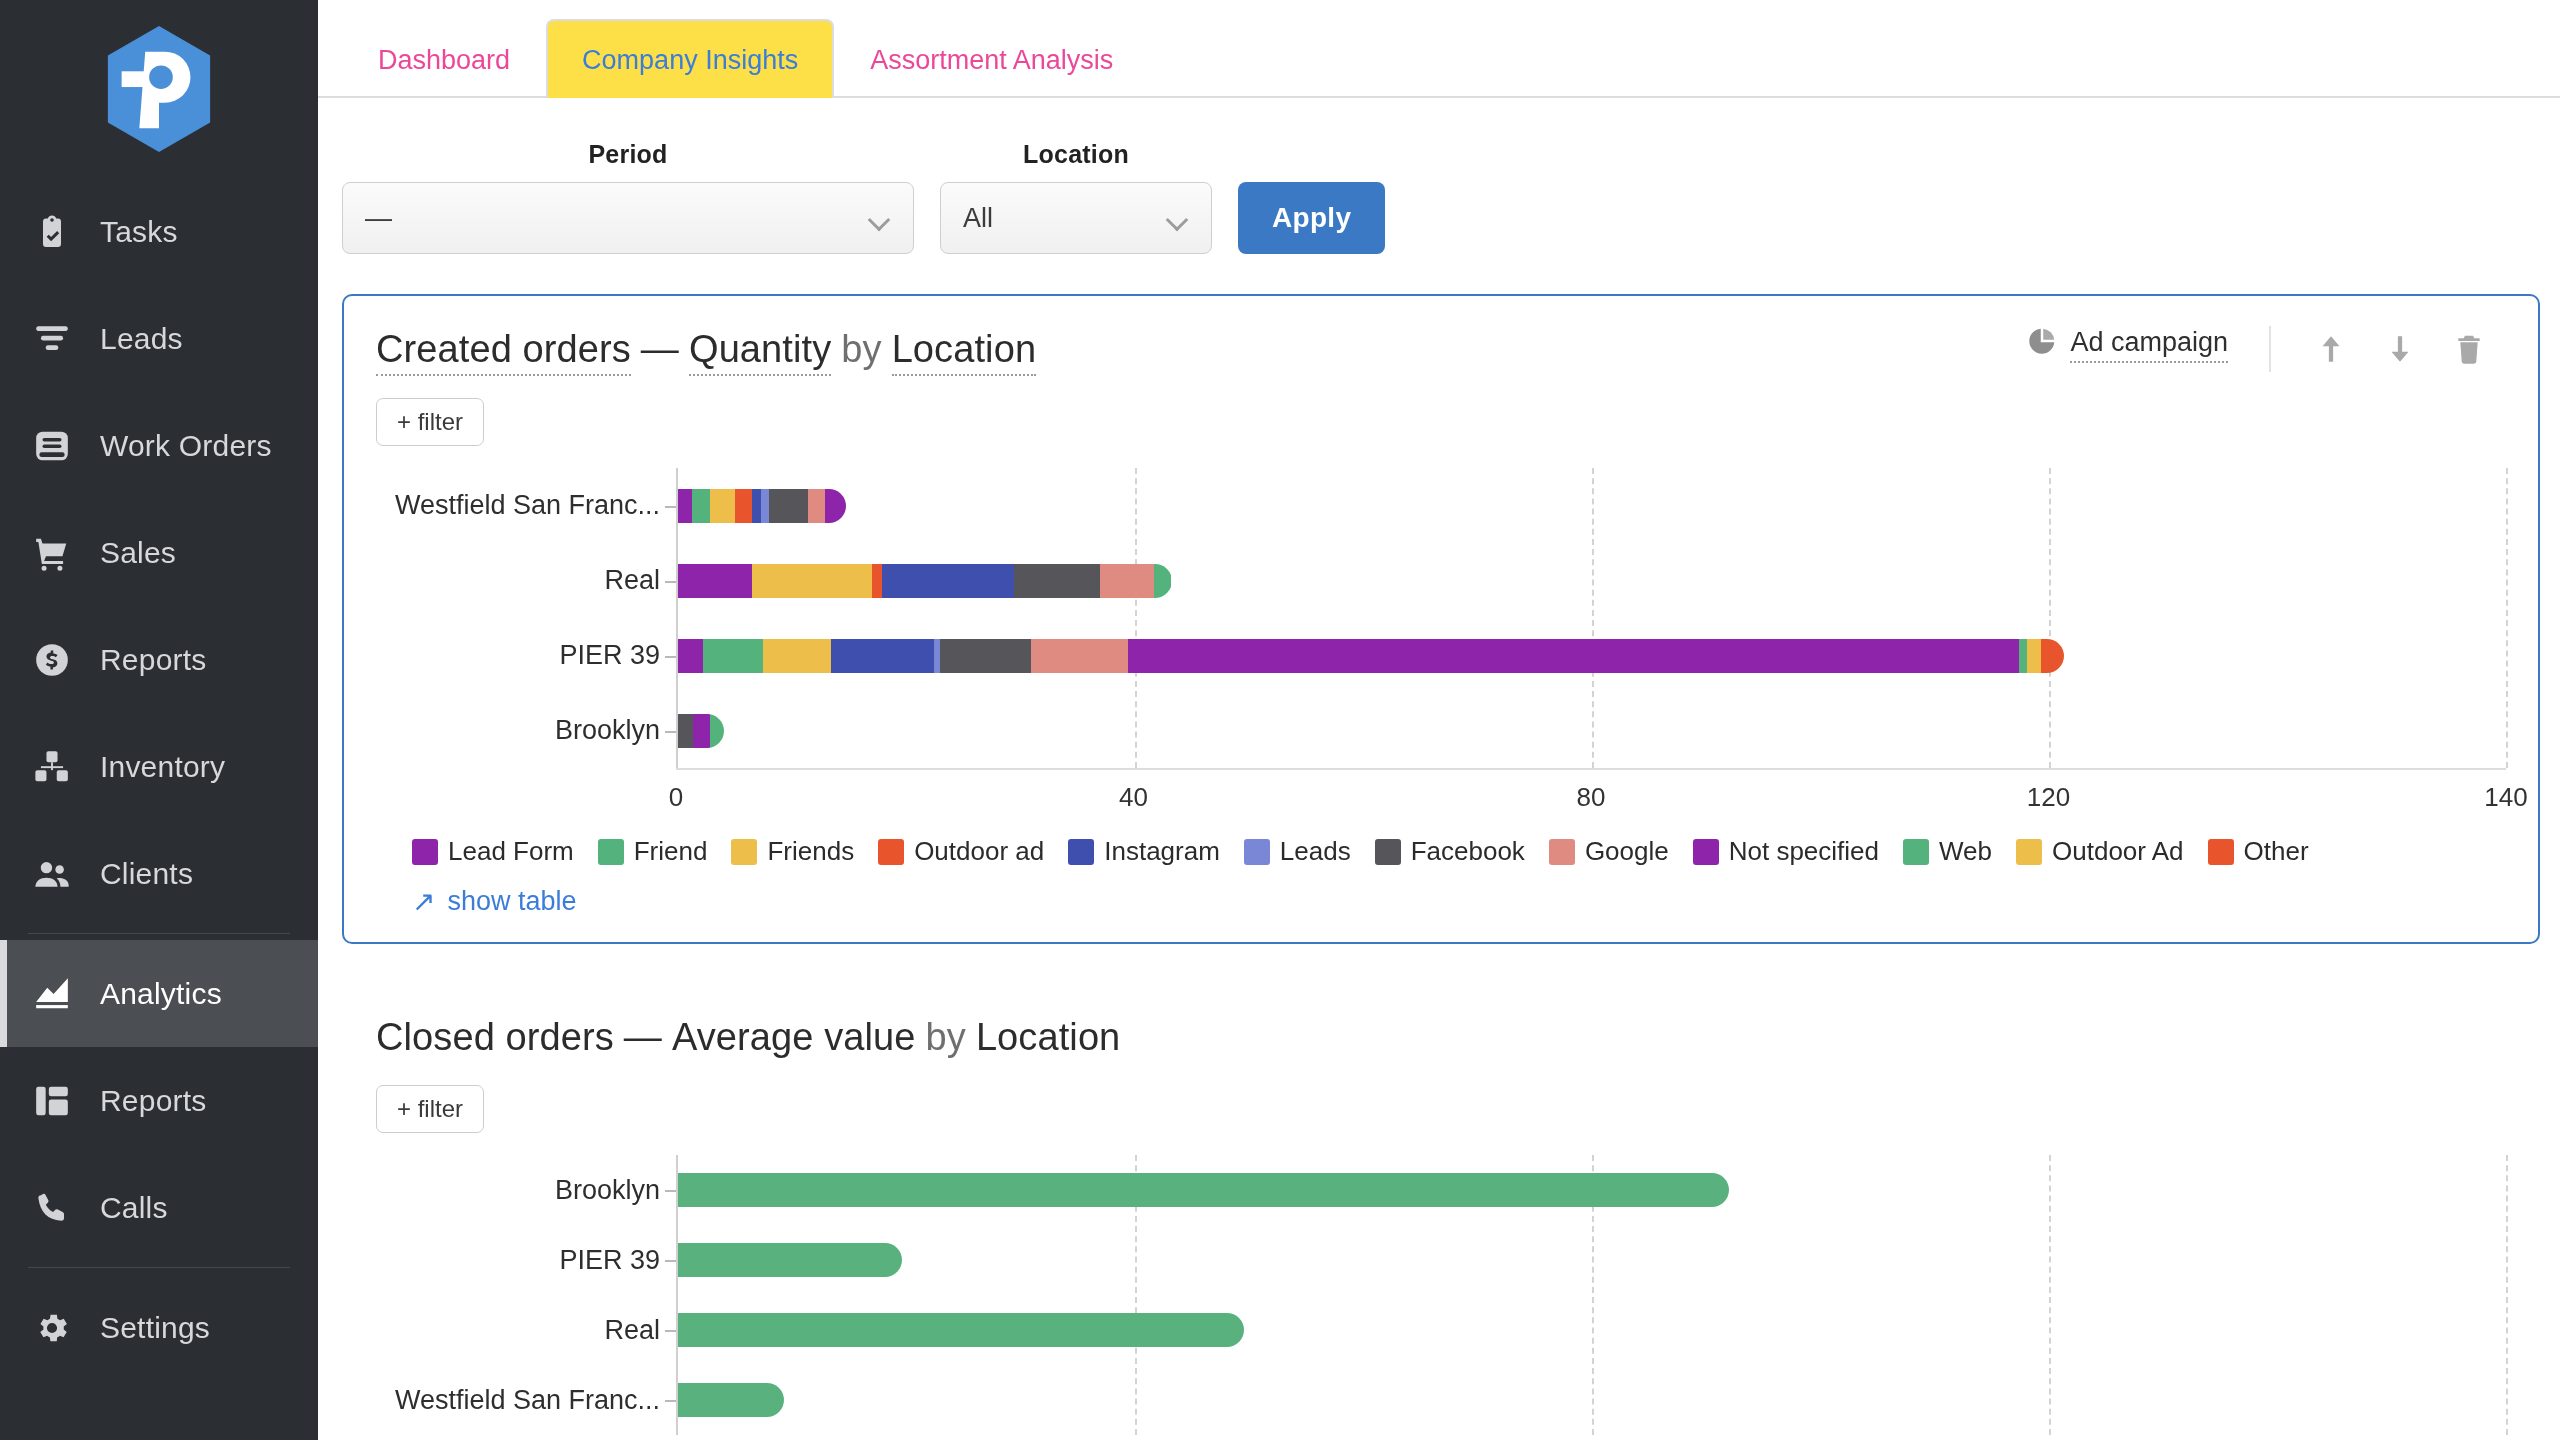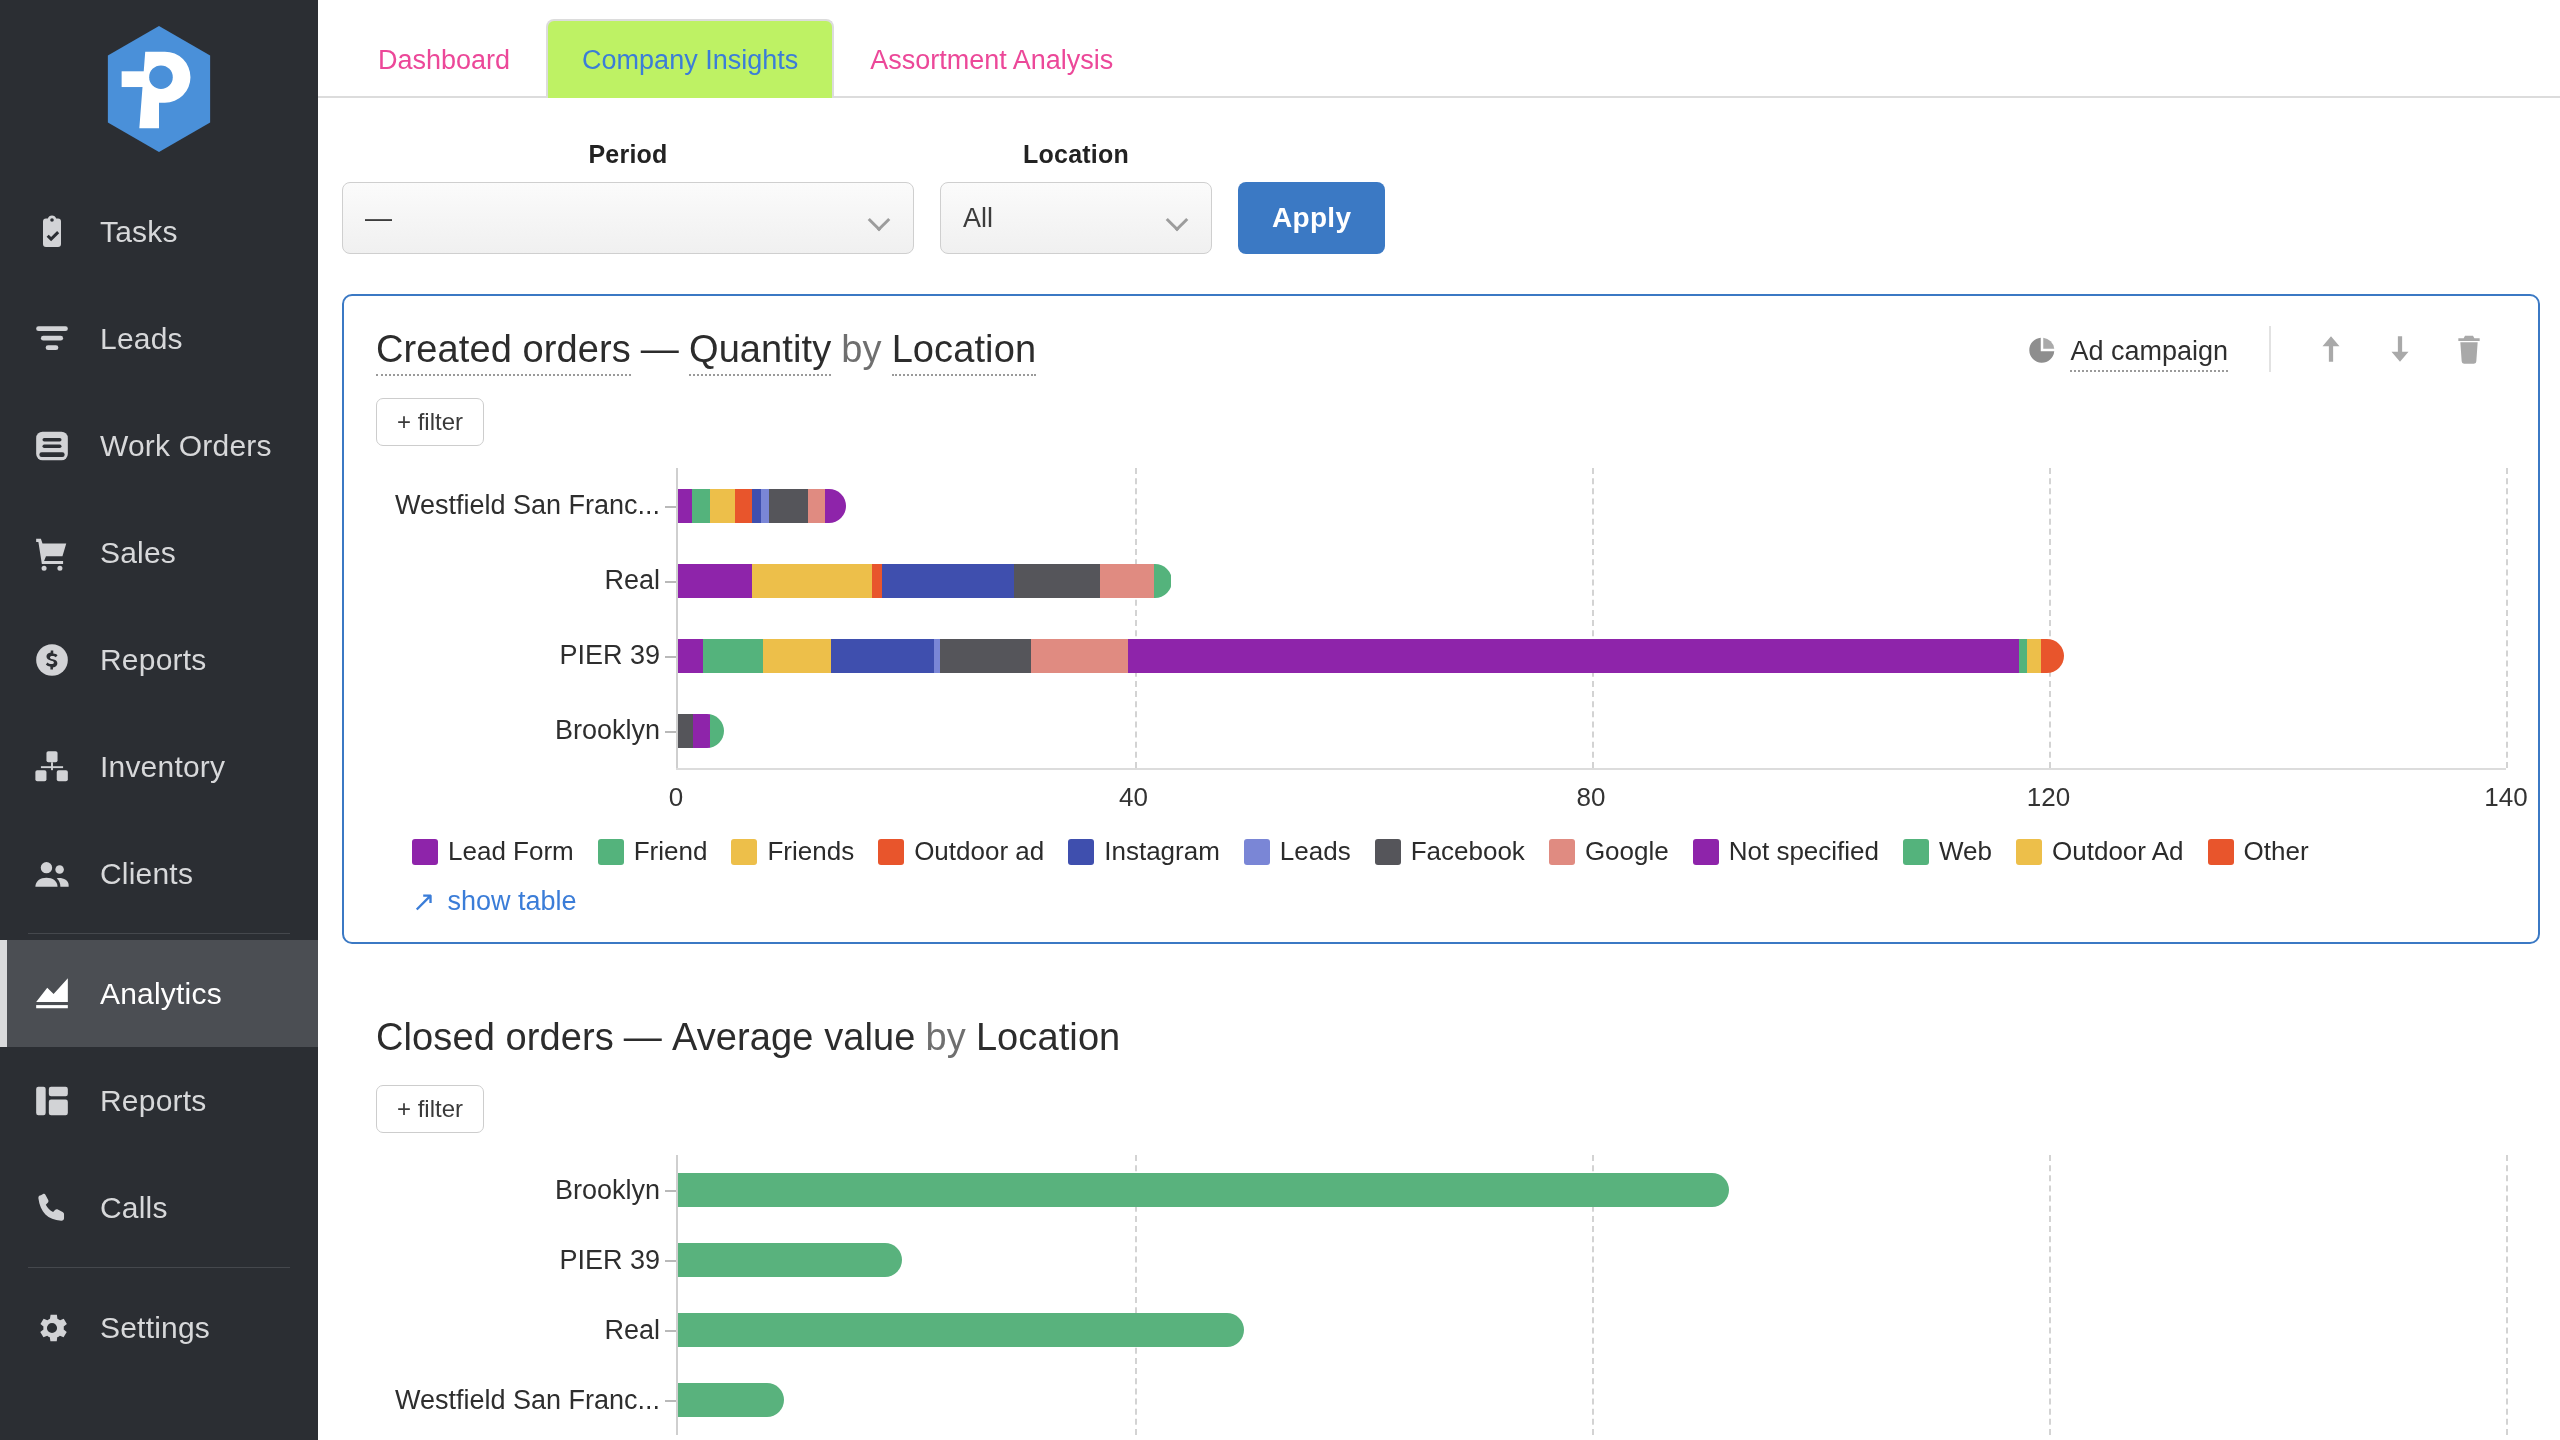--- a/index.html
+++ b/index.html
@@ -52,21 +52,21 @@
   }
   .tab {
     font-size: 27px; color: #ec4899;
     padding: 24px 34px 22px 34px;
     border: 2px solid transparent; border-bottom: none;
     border-radius: 8px 8px 0 0;
     position: relative; top: 2px; cursor: pointer;
     white-space: nowrap;
   }
   .tab.active {
-    border-color: #dcdcdc; background: #bef264;
+    border-color: #dcdcdc; background: #fde047;
     color: #3b7dd8;
   }
 
   .filters {
     display: flex; align-items: flex-end; gap: 26px;
     padding: 42px 0 0 24px;
   }
   .field { display: flex; flex-direction: column; }
   .field-label {
     font-size: 25px; font-weight: bold; color: #222;
@@ -110,21 +110,21 @@
   }
   .card.selected { border-color: #3b79c4; }
 
   .card-head { display: flex; align-items: center; }
   .card-title {
     font-size: 38px; color: #2c2c2c; font-weight: 400;
     white-space: nowrap; letter-spacing: .1px; text-align: right;
   }
   .dotted { border-bottom: 2.5px dotted #9a9a9a; padding-bottom: 4px; }
   .dim { color: #6f6f6f; }
-  .head-right { margin-left: auto; display: flex; align-items: flex-end; gap: 9px; }
+  .head-right { margin-left: auto; display: flex; align-items: flex-start; gap: 9px; }
   .ad-link {
     display: flex; align-items: center; gap: 13px;
     font-size: 27px; color: #2f2f2f;
     margin-right: 32px; cursor: pointer;
   }
   .ad-link .txt { border-bottom: 2.5px dotted #9a9a9a; padding-bottom: 3px; }
   .sep { width: 2px; height: 46px; background: #e2e2e2; margin-right: 28px; }
   .icon-btn {
     width: 46px; height: 46px; margin-right: 14px;
     display: flex; align-items: center; justify-content: center;

